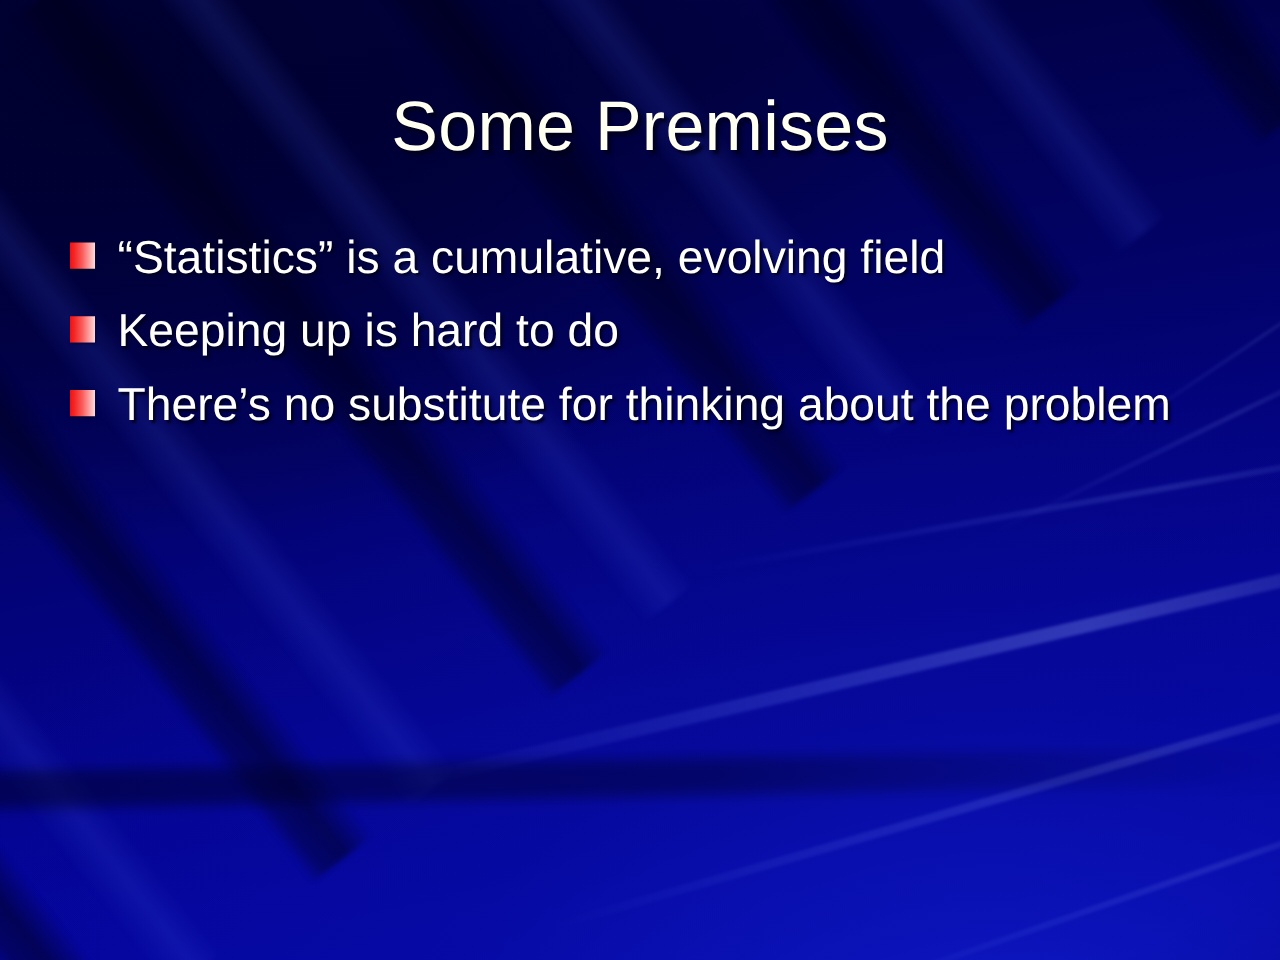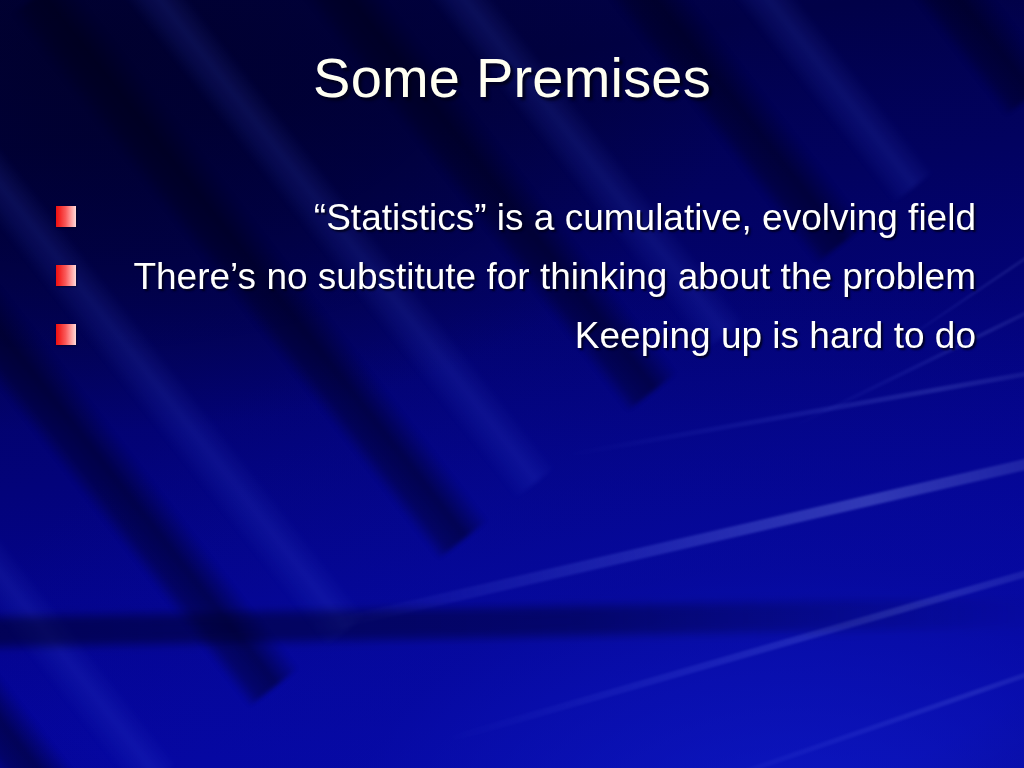--- a/index.html
+++ b/index.html
@@ -105,38 +105,37 @@
     background: radial-gradient(ellipse 120% 110% at 50% 50%,
         rgba(0,0,0,0) 55%,
         rgba(0,0,20,0.35) 100%);
     pointer-events: none;
   }
 
   
   .title {
     position: absolute;
     left: 0;
-    top: 49px;
+    top: 72px;
     width: 1024px;
     text-align: center;
     font-size: 56px;
     line-height: 1.05;
     color: #fffff2;
     letter-spacing: 0.2px;
     text-shadow: 3px 3px 3px rgba(0,0,25,0.92);
     white-space: nowrap;
   }
 
   
   .body {
     position: absolute;
     left: 56px;
-    top: 192px;
+    top: 180px;
     width: 920px;
-    text-align: right;
   }
   .bullet-row {
     display: flex;
     align-items: flex-start;
     margin-bottom: 7px;
   }
   .bullet-marker {
     flex: 0 0 auto;
     width: 20px;
     height: 21px;
@@ -180,22 +179,22 @@
   <div class="body">
 
     <div class="bullet-row">
       <span class="bullet-marker"></span>
       <span class="bullet-text">“Statistics” is a cumulative, evolving field</span>
     </div>
 
 
     <div class="bullet-row">
       <span class="bullet-marker"></span>
+      <span class="bullet-text">Keeping up is hard to do</span>
+    </div>
+
+    <div class="bullet-row">
+      <span class="bullet-marker"></span>
       <span class="bullet-text">There’s no substitute for thinking about the problem</span>
     </div>
 
-    <div class="bullet-row">
-      <span class="bullet-marker"></span>
-      <span class="bullet-text">Keeping up is hard to do</span>
-    </div>
-
   </div>
 </div>
 
 </body></html>

